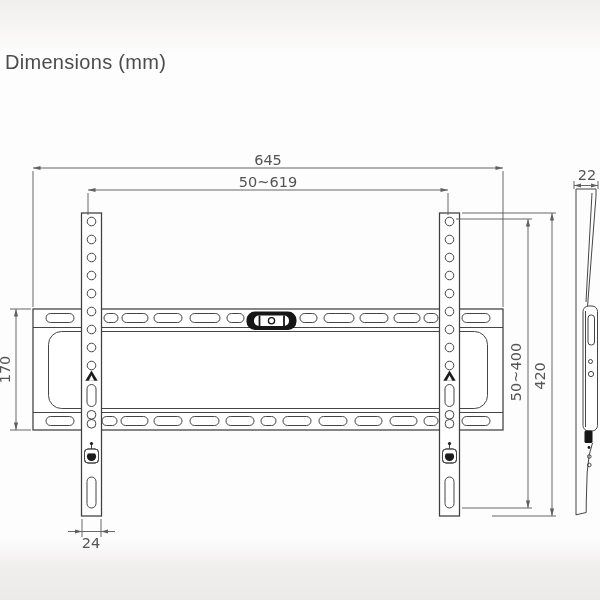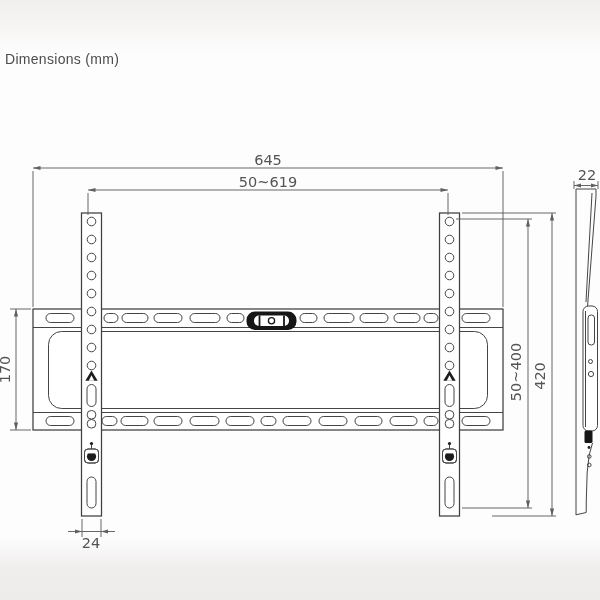--- a/index.html
+++ b/index.html
@@ -2,21 +2,21 @@
 <html><head>
 <meta charset="utf-8">
 <style>
   html,body{margin:0;padding:0;}
   .page{position:relative;width:600px;height:600px;background:#fdfdfd;overflow:hidden;
         font-family:"Liberation Sans",sans-serif;}
   .band-top{position:absolute;top:0;left:0;width:600px;height:54px;
         background:linear-gradient(180deg,#f1efee 0%,#f7f6f5 55%,rgba(253,253,253,0) 100%);}
   .band-bottom{position:absolute;bottom:0;left:0;width:600px;height:62px;
         background:linear-gradient(180deg,rgba(241,239,238,0) 0%,#f1efee 45%,#edebea 100%);}
-  .title{position:absolute;top:51px;left:5px;font-size:14px;color:#4c4c4c;letter-spacing:.3px;}
+  .title{position:absolute;top:51px;left:5px;font-size:20px;color:#4c4c4c;letter-spacing:.3px;}
   svg{position:absolute;top:0;left:0;display:block;}
   .dwf{stroke:#3f3f3f;stroke-width:1.25;fill:#ffffff;}
   .dt{stroke:#454545;stroke-width:1;fill:none;}
   .dtf{stroke:#454545;stroke-width:1;fill:#ffffff;}
   .dark{fill:#1c1c1c;stroke:none;}
   .dim{stroke:#606060;stroke-width:.95;fill:none;}
   .arr{fill:#606060;stroke:none;}
   .dim-label{font-family:"DejaVu Sans",sans-serif;font-size:14.5px;fill:#545454;}
 </style>
 </head>

